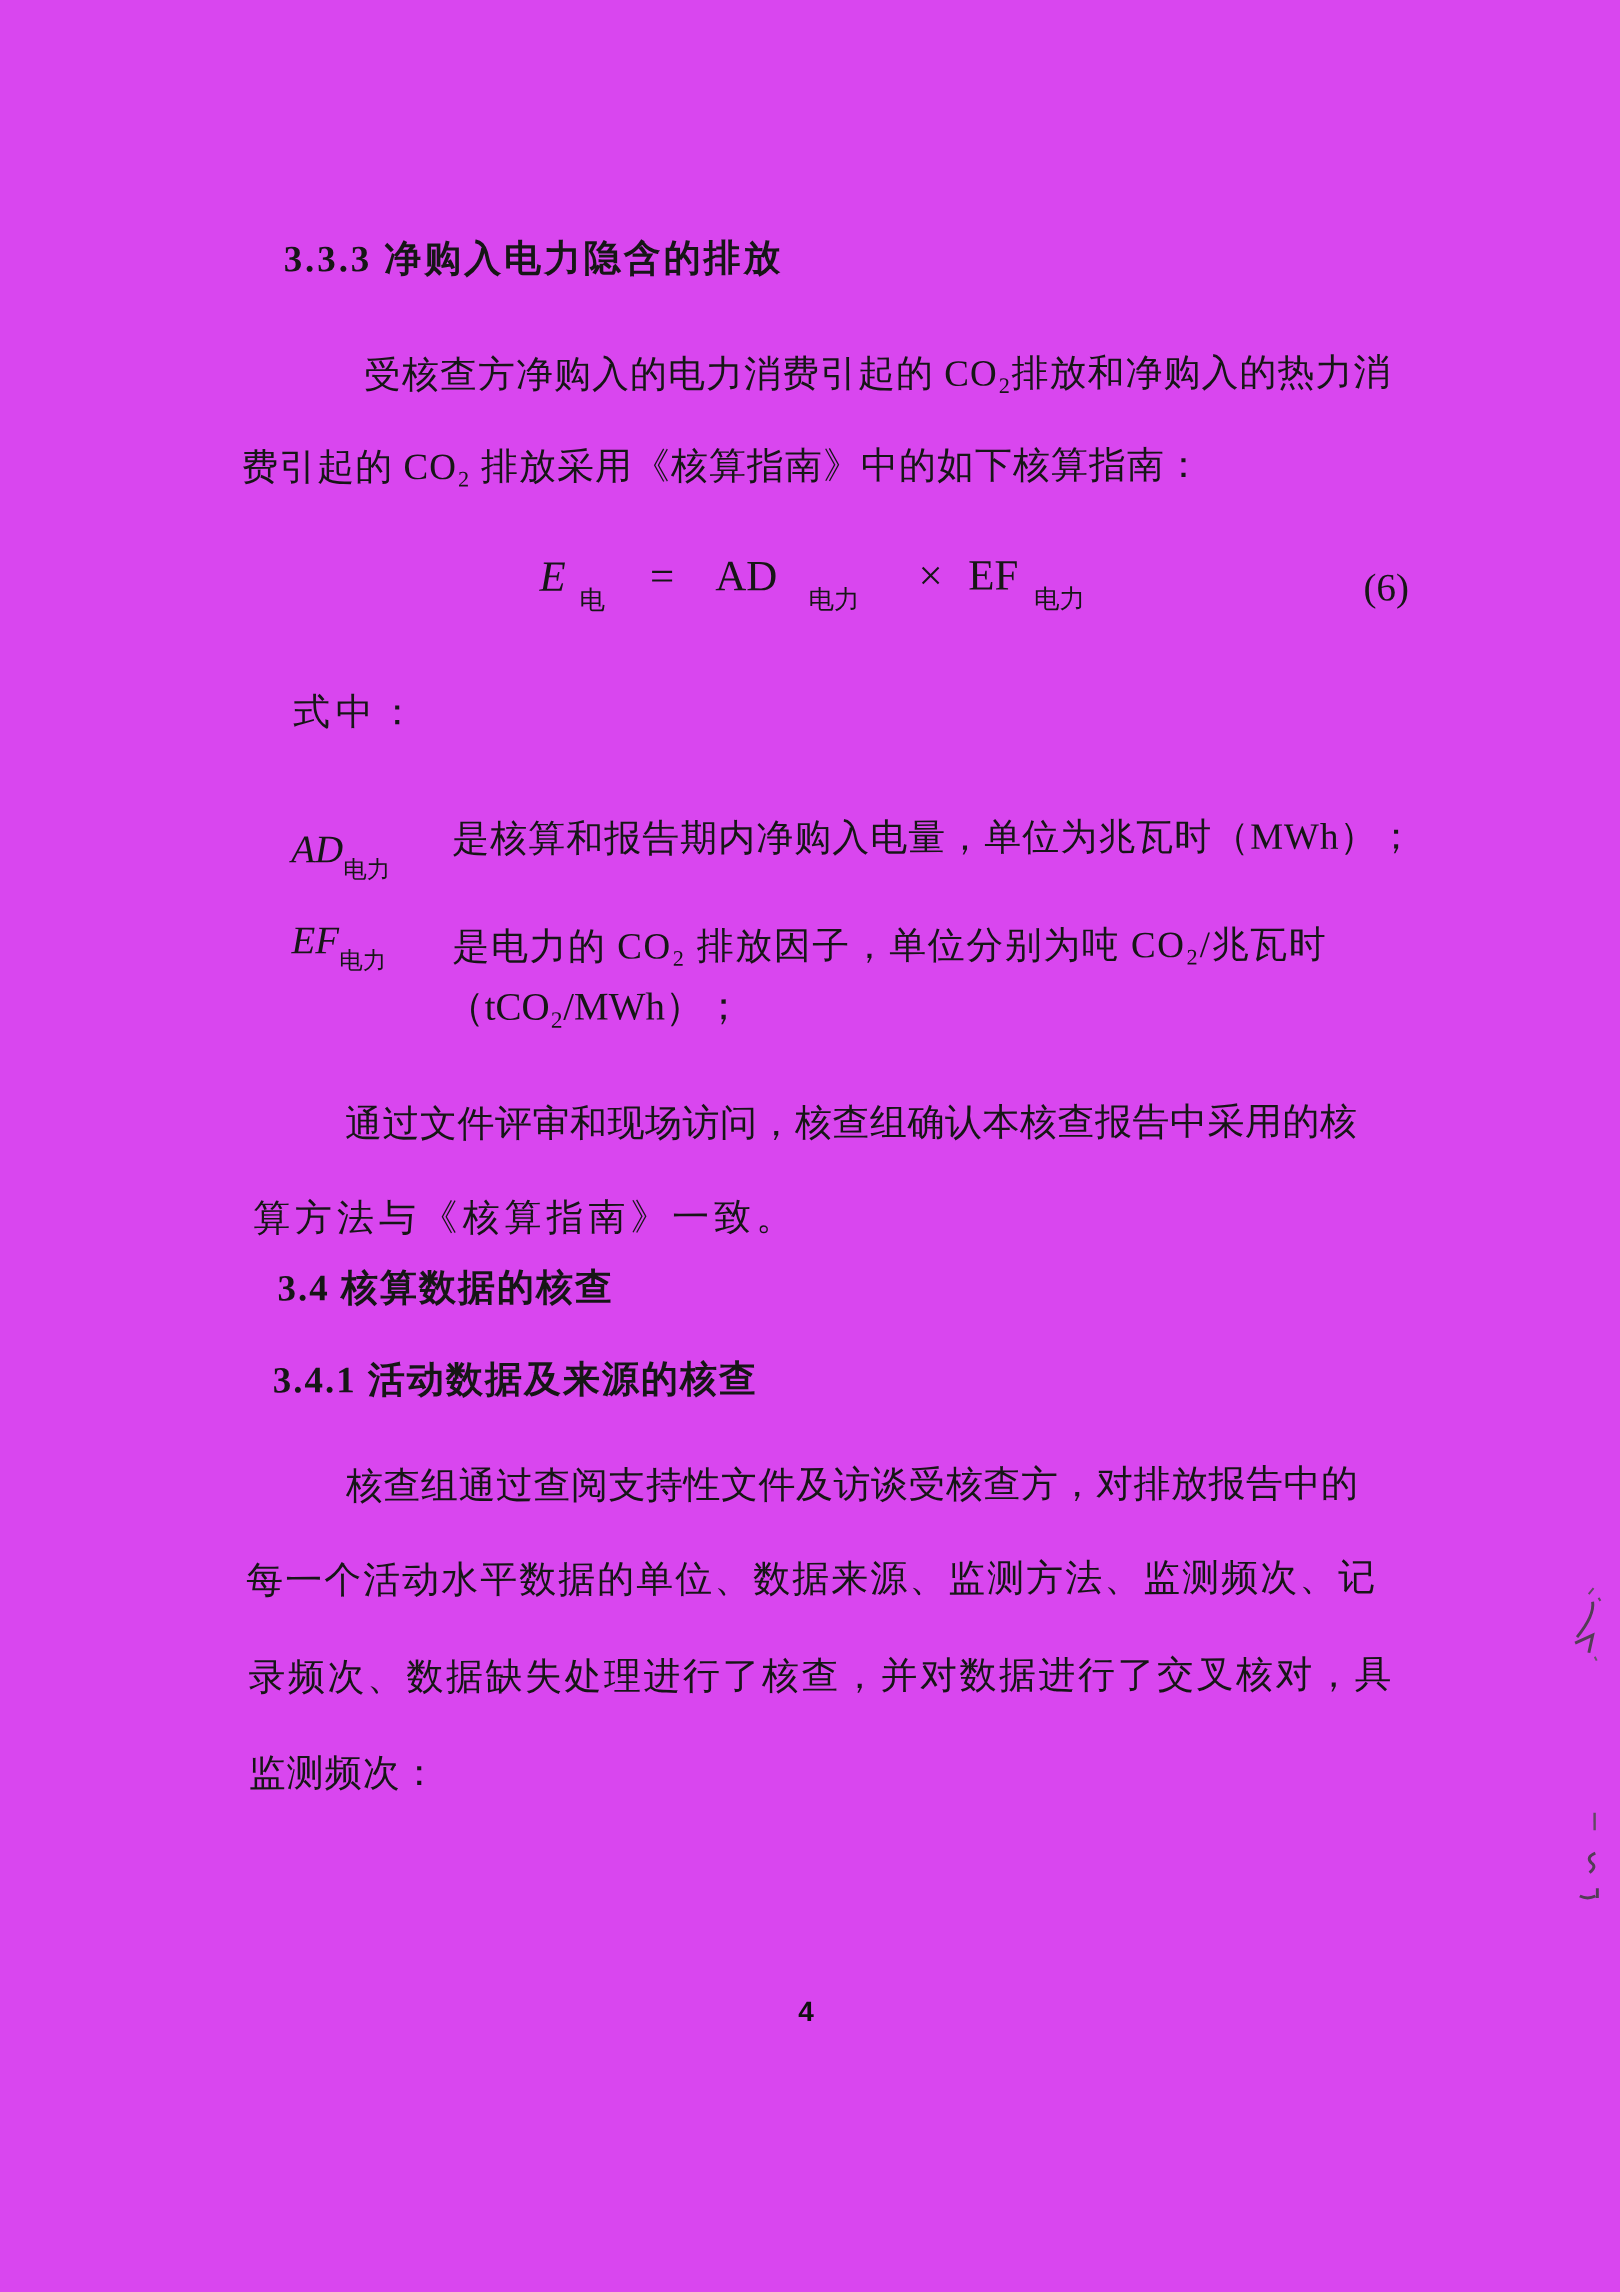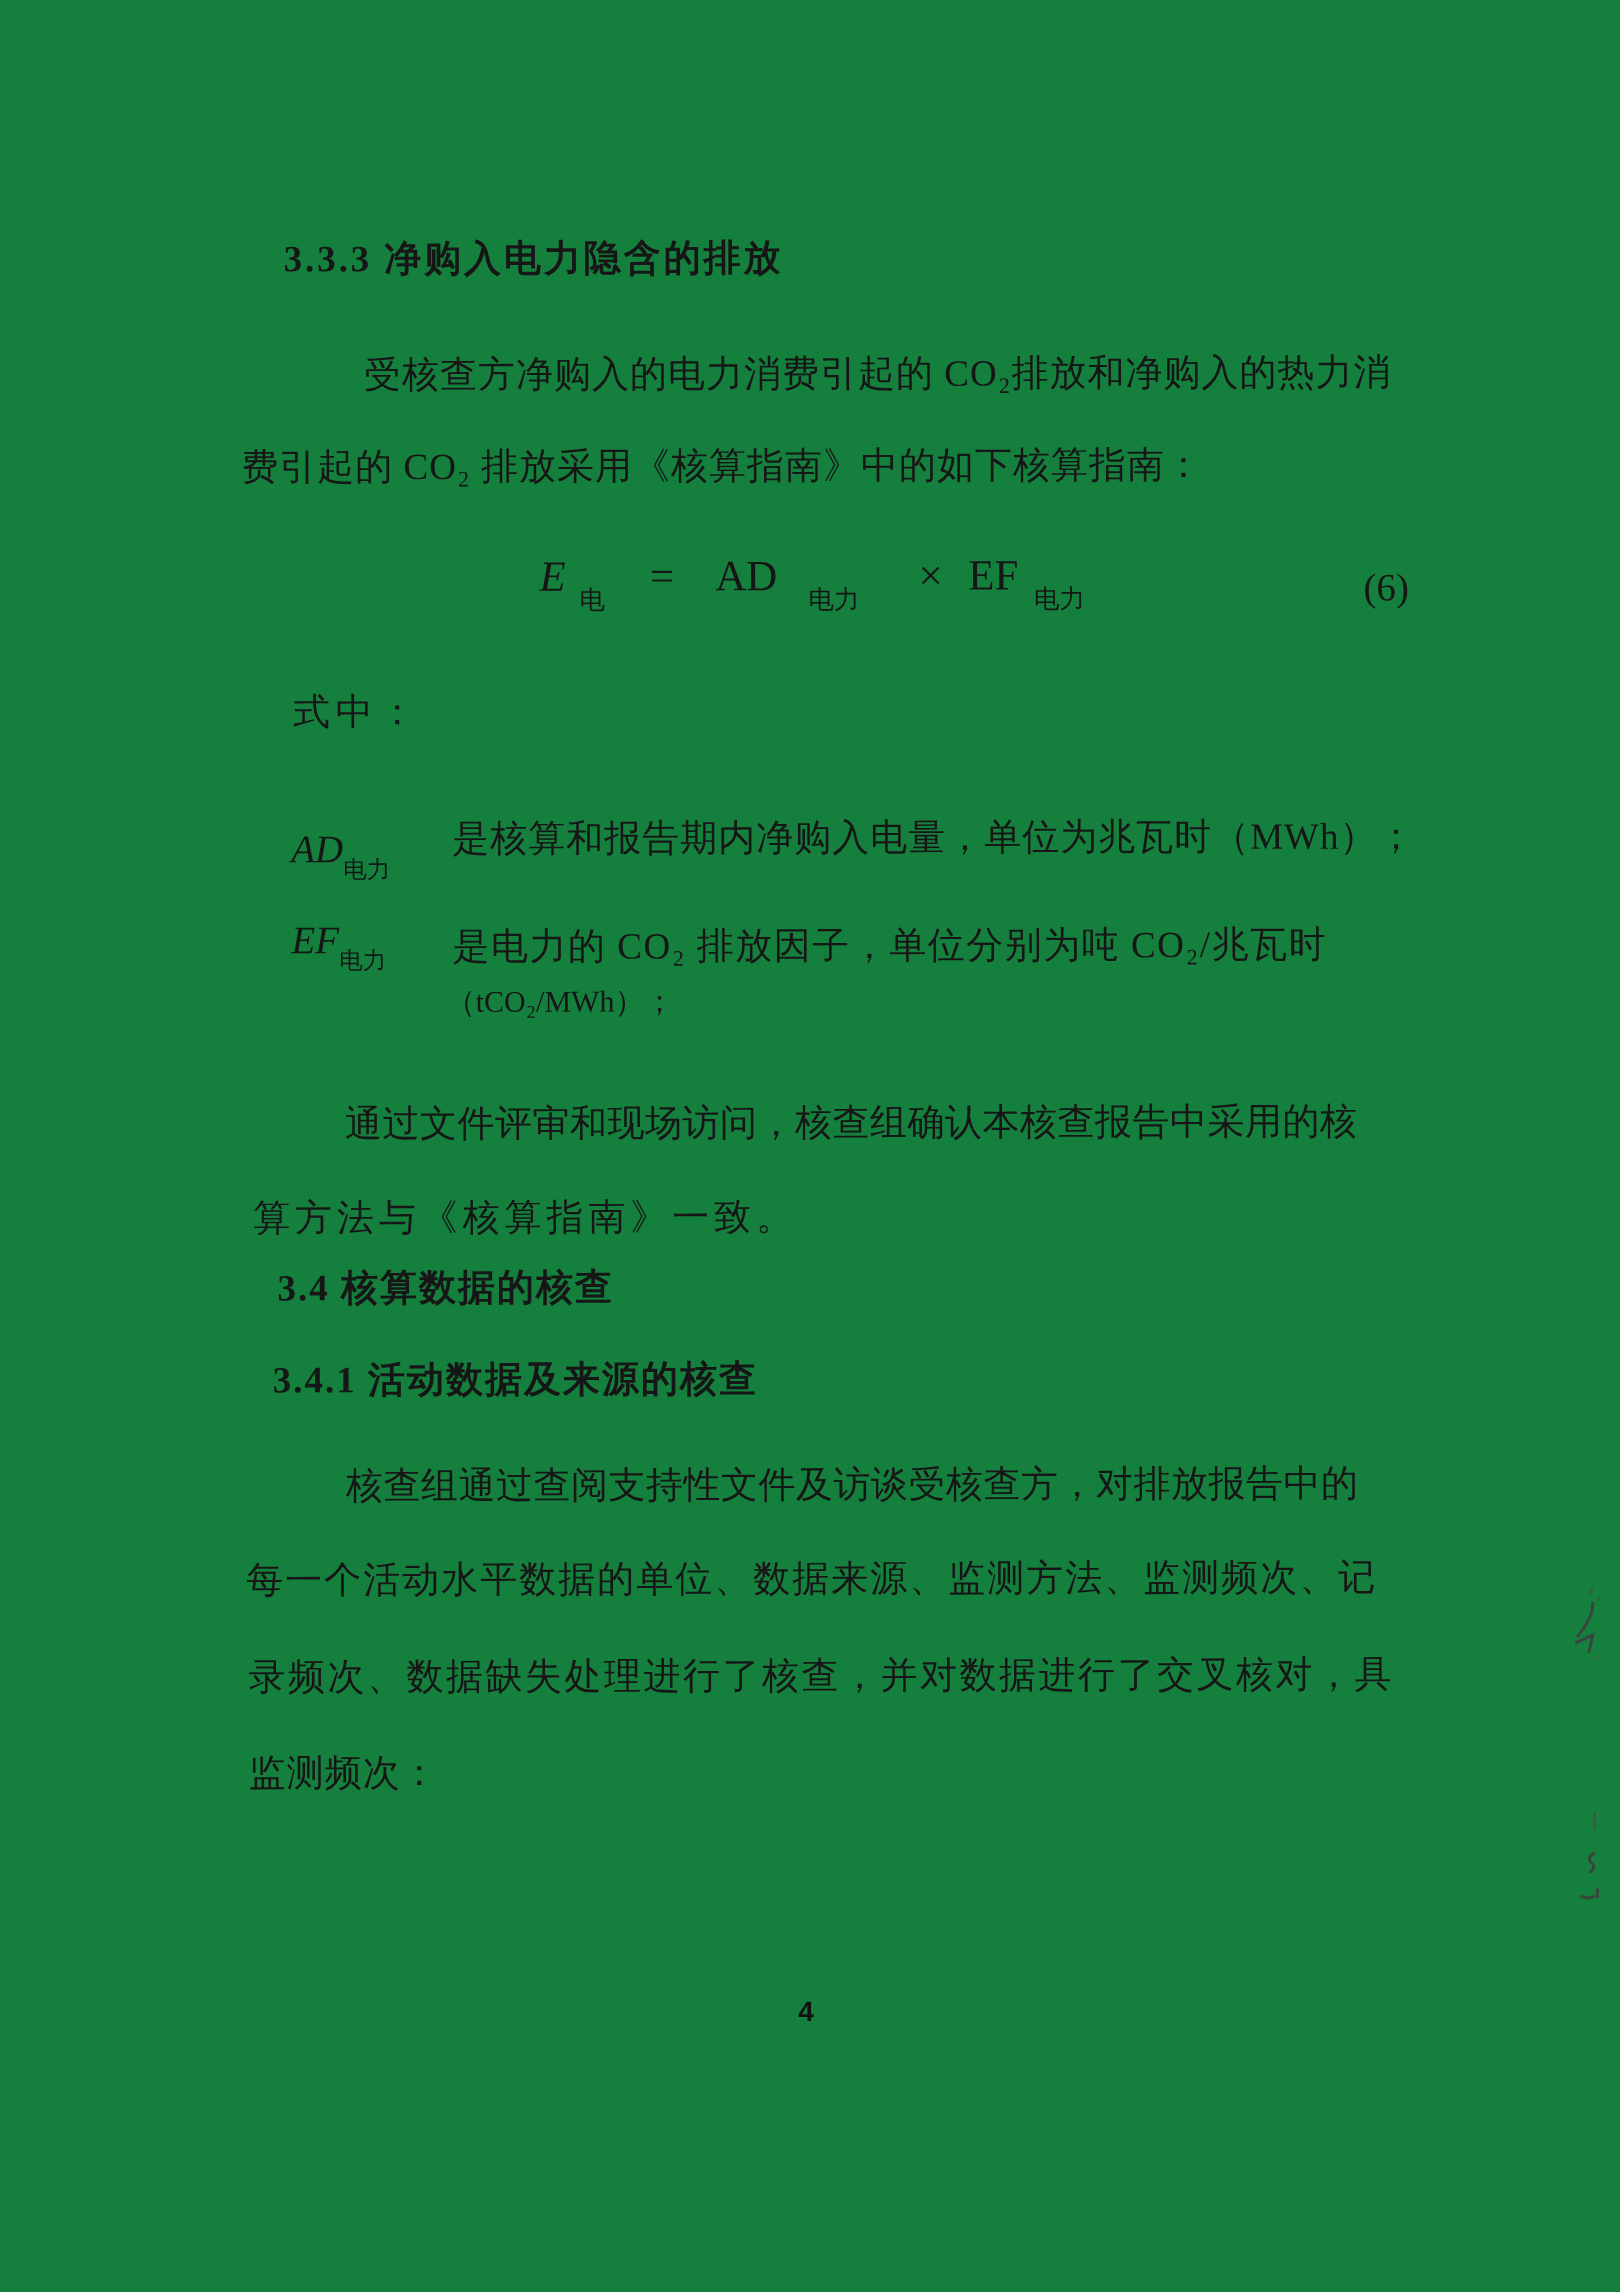--- a/index.html
+++ b/index.html
@@ -6,21 +6,21 @@
   html, body { background: #ffffff; }
   body {
     width: 1620px; height: 2293px;
     position: relative;
     font-family: "Liberation Serif", "DejaVu Serif", serif;
     color: #161616;
     overflow: hidden;
   }
   .page {
     position: absolute; inset: 0;
-    background: #15803d;
+    background: #d946ef;
   }
   .content {
     position: absolute; inset: 0;
     transform: rotate(-0.15deg);
     transform-origin: 50% 50%;
   }
   .tl {
     position: absolute;
     font-size: 37px;
     line-height: 1.25;
@@ -70,21 +70,21 @@
 
     <div class="tl defsym" style="top:808px; left:292px;margin-top:16px;">
       <span class="it">AD</span><span class="sub">电力</span>
     </div>
     <div class="tl" style="top:815px; left:453px; letter-spacing:1px;">是核算和报告期内净购入电量，单位为兆瓦时（MWh）；</div>
 
     <div class="tl defsym" style="top:915px; left:292px;">
       <span class="it">EF</span><span class="sub">电力</span>
     </div>
     <div class="tl" style="top:923px; left:453px; letter-spacing:1.5px;">是电力的 CO₂ 排放因子，单位分别为吨 CO₂/兆瓦时</div>
-    <div class="tl" style="top:982px; left:446px; font-size:30px;">（tCO₂/MWh）；</div>
+    <div class="tl" style="top:982px; left:446px; font-size:39px;">（tCO₂/MWh）；</div>
 
     <div class="tl" style="top:1100px; left:345px; letter-spacing:0.5px;">通过文件评审和现场访问，核查组确认本核查报告中采用的核</div>
     <div class="tl" style="top:1194px; left:253px; letter-spacing:4.9px;">算方法与《核算指南》一致。</div>
 
     <div class="tl bold" style="top:1264px; left:277px; letter-spacing:2px;">3.4 核算数据的核查</div>
 
     <div class="tl bold" style="top:1356px; left:272px; letter-spacing:2px;">3.4.1 活动数据及来源的核查</div>
 
     <div class="tl" style="top:1462px; left:345px; letter-spacing:0.5px;">核查组通过查阅支持性文件及访谈受核查方，对排放报告中的</div>
     <div class="tl" style="top:1556px; left:245px; letter-spacing:2px;">每一个活动水平数据的单位、数据来源、监测方法、监测频次、记</div>

